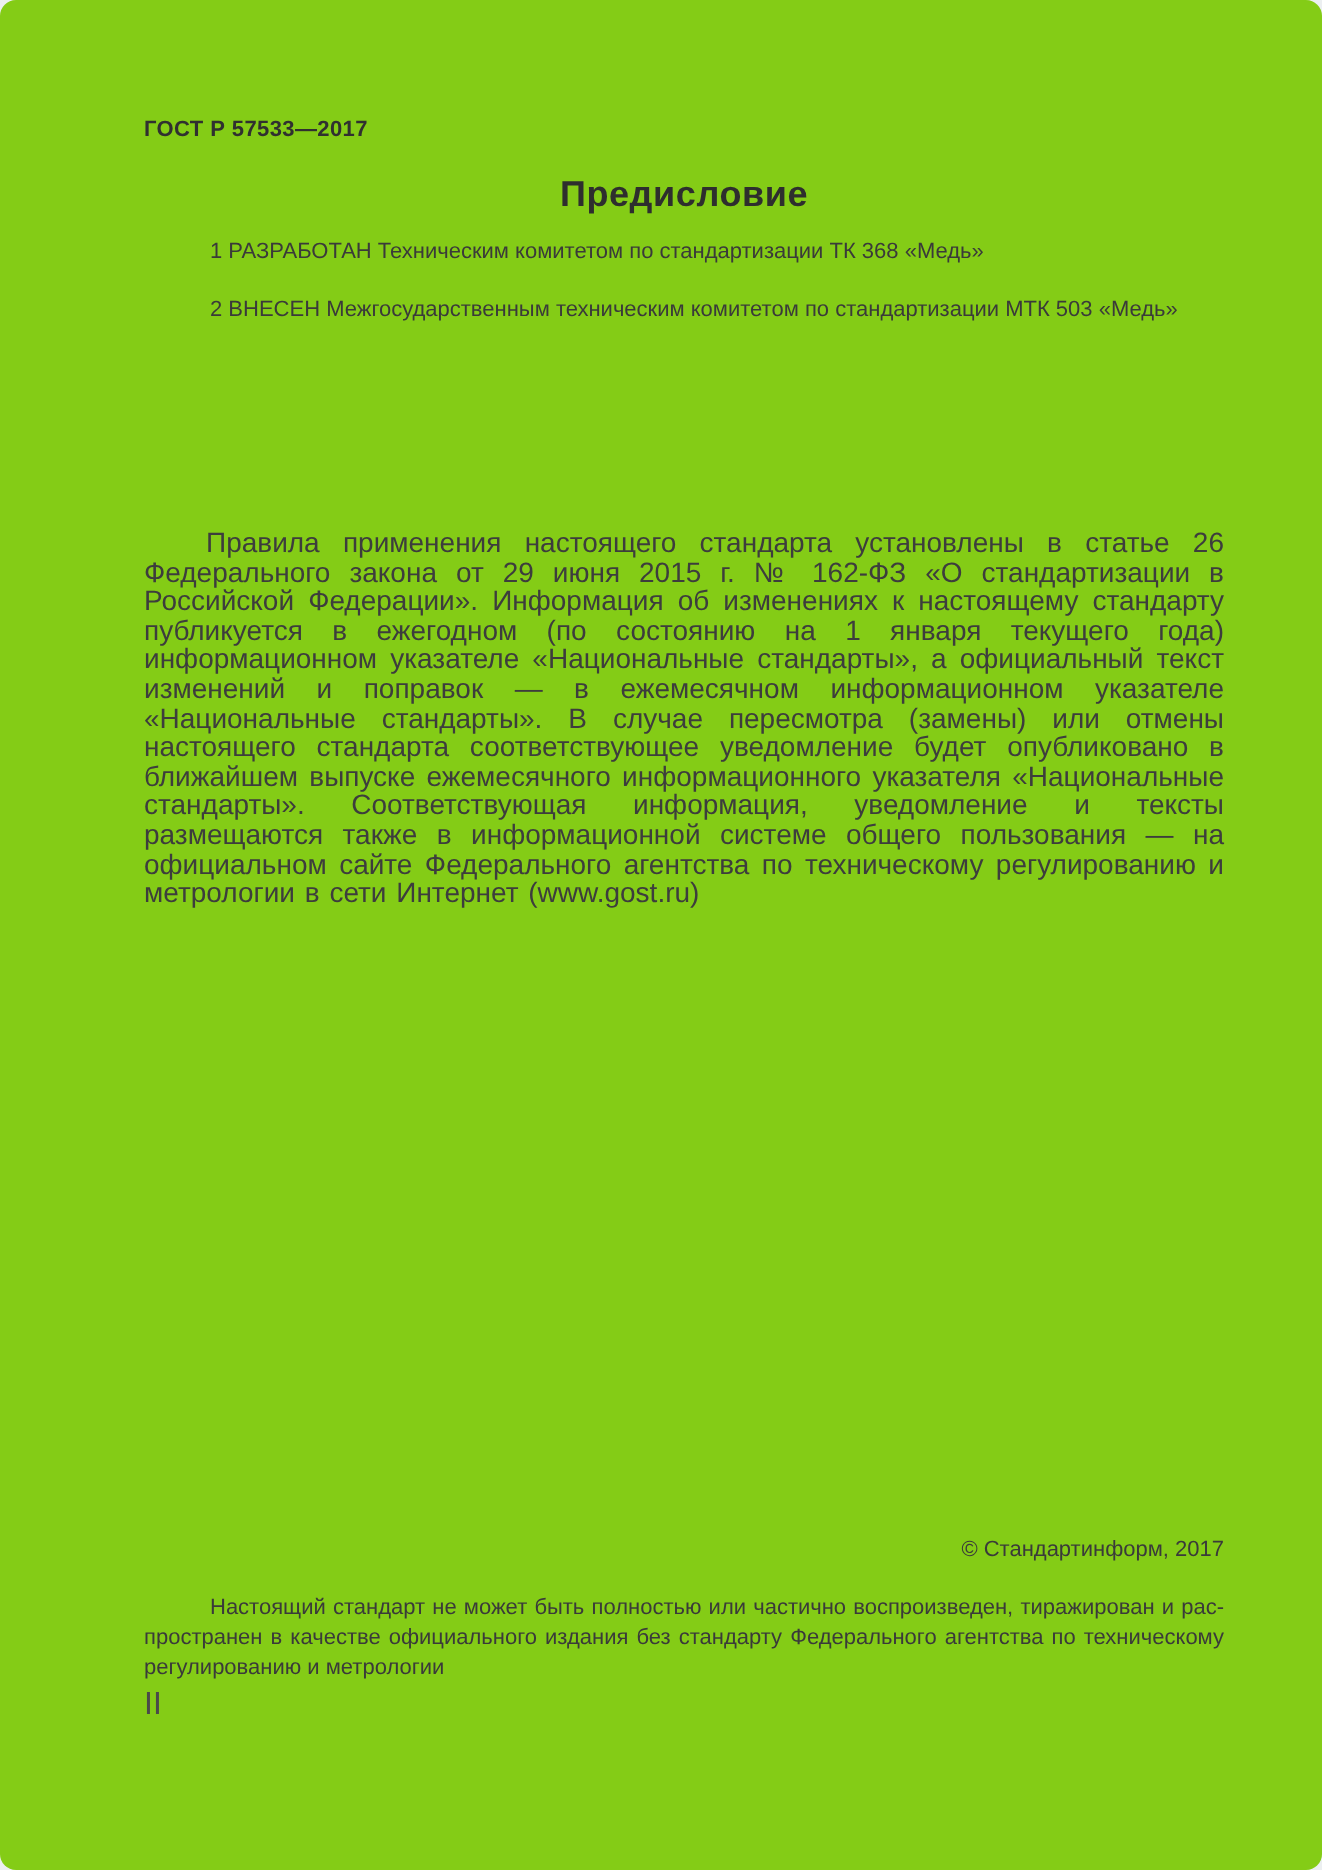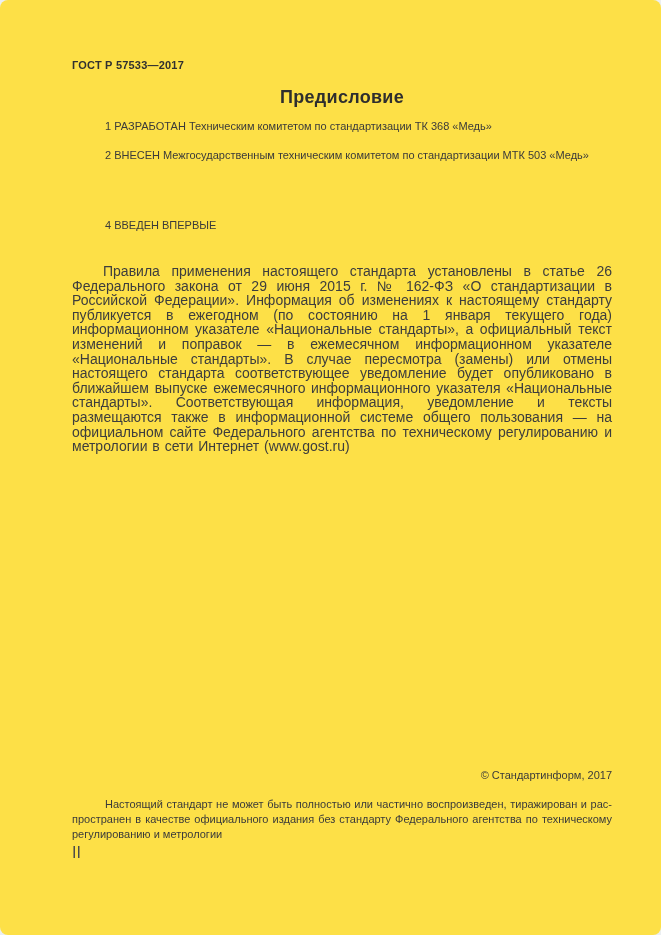--- a/index.html
+++ b/index.html
@@ -5,21 +5,21 @@
   html, body {
     margin: 0;
     padding: 0;
     background: #eceff1;
   }
   .page {
     position: relative;
     width: 661px;
     height: 935px;
     margin: 0 auto;
-    background: #fde047;
+    background: #84cc16;
     border-radius: 8px;
     overflow: hidden;
     font-family: "Liberation Sans", "DejaVu Sans", sans-serif;
     color: #3a3a3a;
   }
   .doc-code {
     position: absolute;
     top: 59px;
     left: 72px;
     font-size: 11px;
@@ -103,21 +103,20 @@
 
   <div class="doc-code">ГОСТ Р 57533—2017</div>
 
   <div class="doc-title">Предисловие</div>
 
   <p class="foreword-item item-0">1 РАЗРАБОТАН Техническим комитетом по стандартизации ТК 368 «Медь»</p>
 
   <p class="foreword-item item-1">2 ВНЕСЕН Межгосударственным техническим комитетом по стандартизации МТК 503 «Медь»</p>
 
 
-  <p class="foreword-item item-3">4 ВВЕДЕН ВПЕРВЫЕ</p>
 
   <p class="legal-notice">Правила применения настоящего стандарта установлены в статье 26 Федерального закона от 29 июня 2015 г. № 162-ФЗ «О стандартизации в Российской Федерации». Информация об изменениях к настоящему стандарту публикуется в ежегодном (по состоянию на 1 января текущего года) информационном указателе «Национальные стандарты», а официальный текст изменений и поправок — в ежемесячном информационном указателе «Национальные стандарты». В случае пересмотра (замены) или отмены настоящего стандарта соответствующее уведомление будет опубликовано в ближайшем выпуске ежемесячного информационного указателя «Национальные стандарты». Соответствующая информация, уведомление и тексты размещаются также в информационной системе общего пользования — на официальном сайте Федерального агентства по техническому регулированию и метрологии в сети Интернет (www.gost.ru)</p>
 
   <p class="copyright">© Стандартинформ, 2017</p>
 
   <p class="reproduction-notice">Настоящий стандарт не может быть полностью или частично воспроизведен, тиражирован и рас­пространен в качестве официального издания без стандарту Федерального агентства по техническо­му регулированию и метрологии</p>
 
   <div class="page-number">II</div>
 
 </div>

